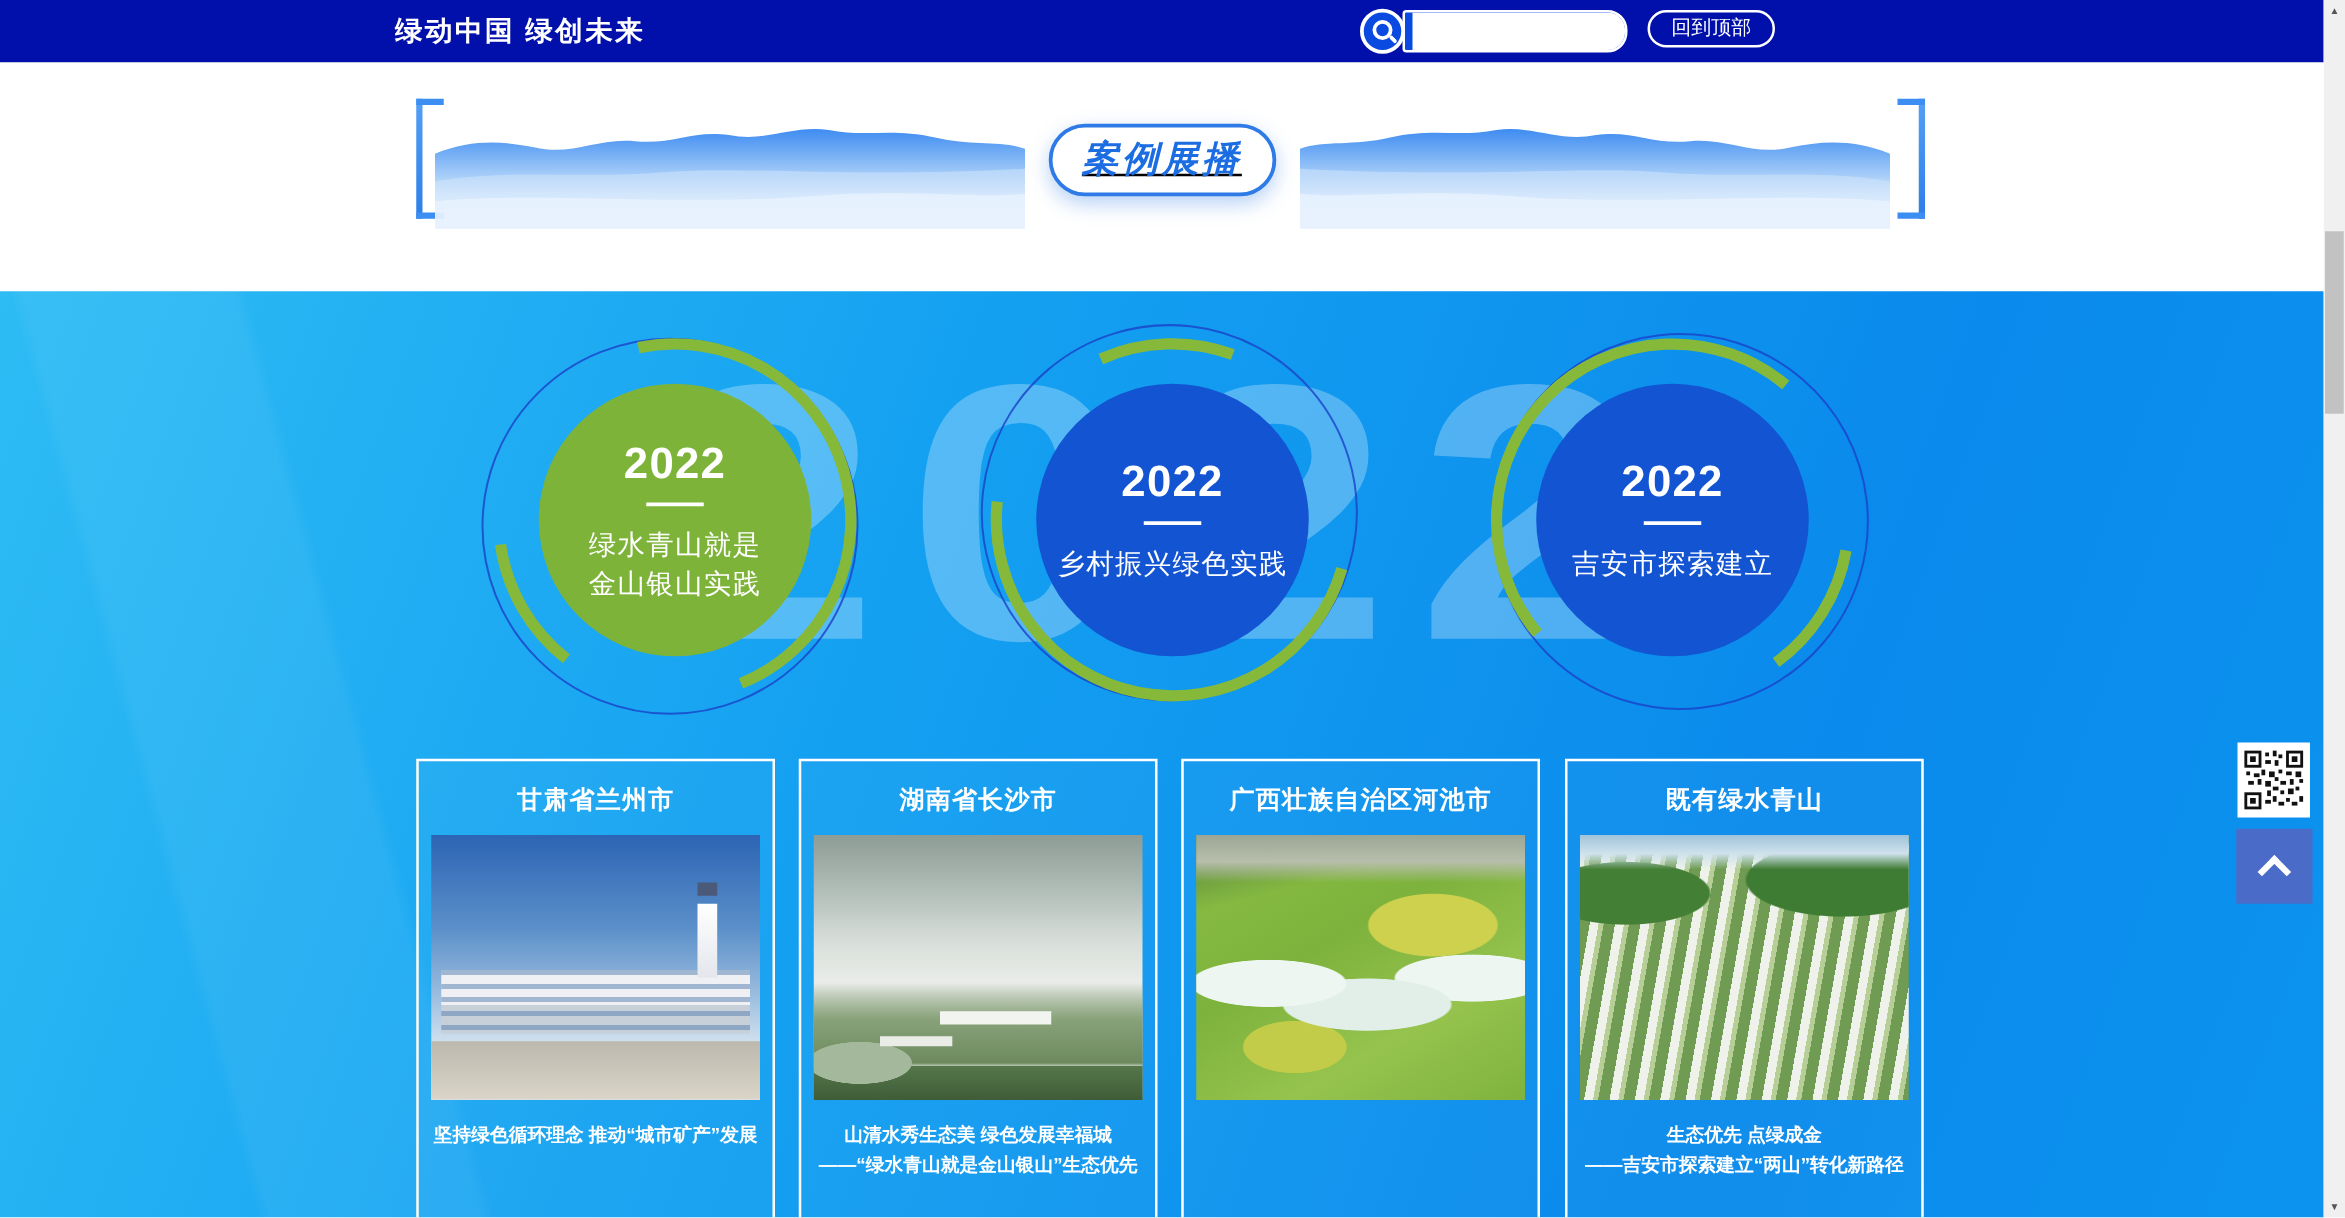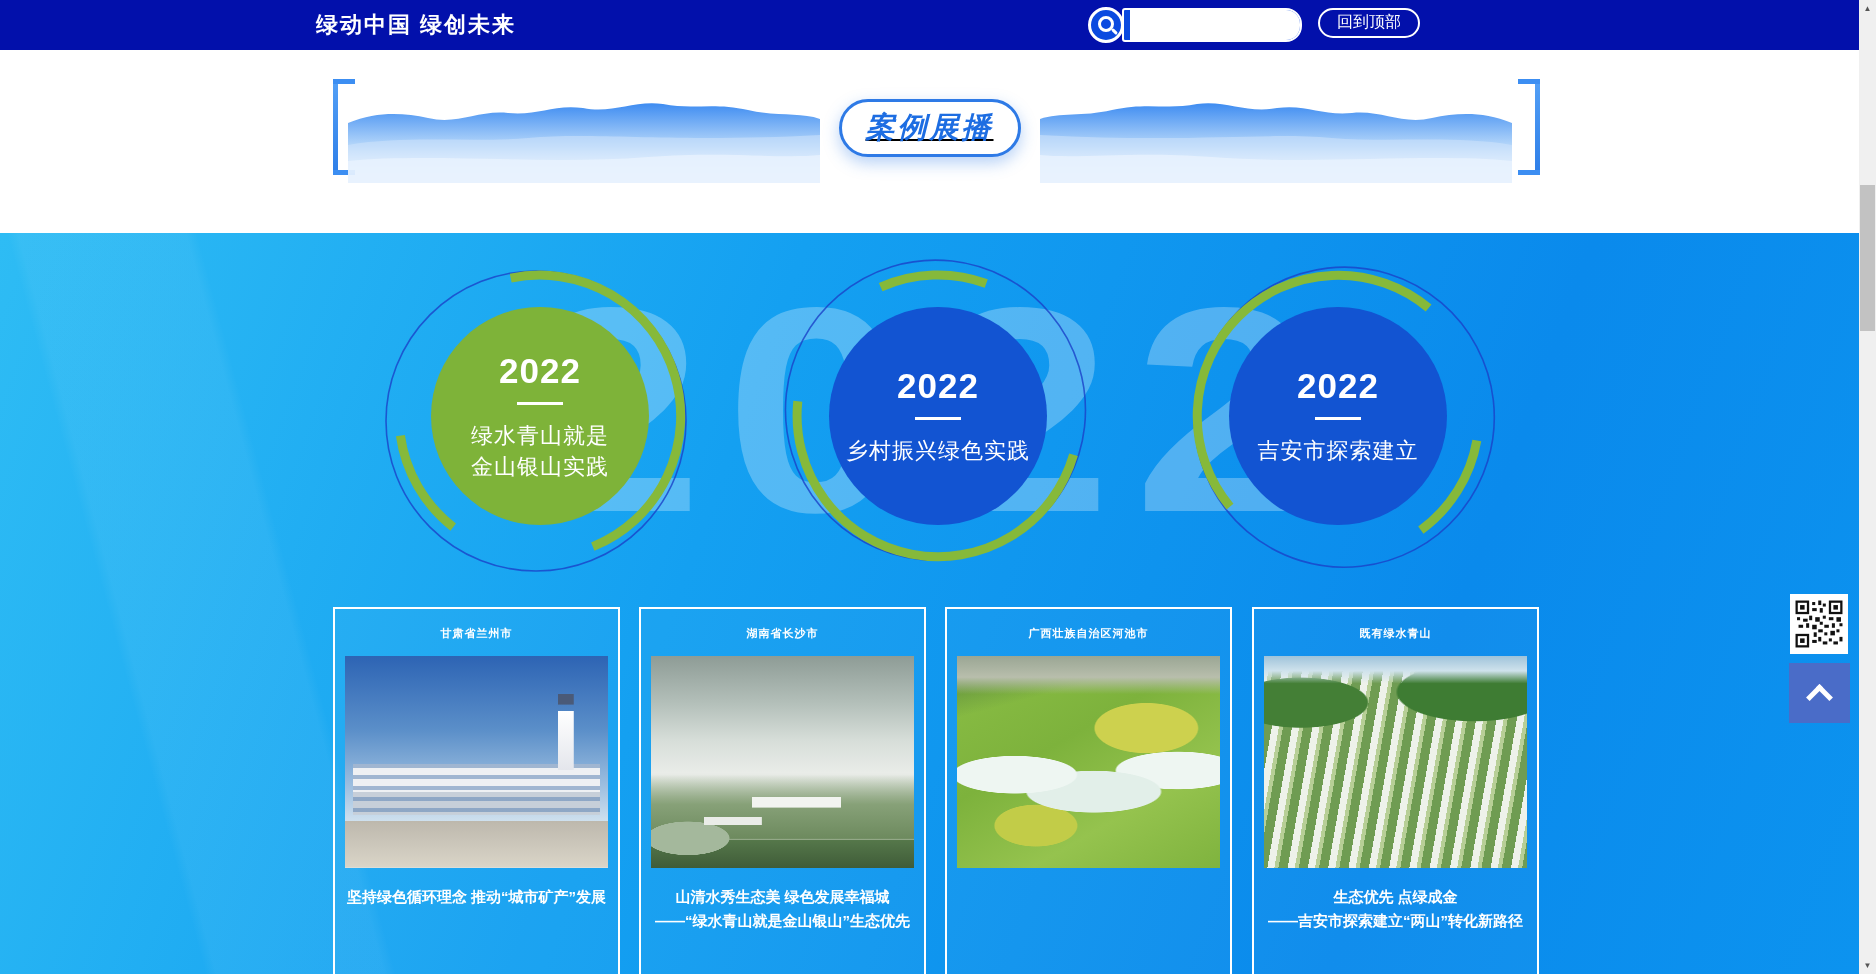--- a/index.html
+++ b/index.html
@@ -57,21 +57,21 @@
   .bubble{position:absolute;left:56px;top:56px;width:218px;height:218px;border-radius:50%;
         color:#fff;display:flex;flex-direction:column;align-items:center;justify-content:center;text-align:center;}
   .byear{font-size:35px;font-weight:bold;letter-spacing:1px;}
   .bdiv{width:46px;height:3px;background:#fff;margin:11px auto 15px;}
   .bline{font-size:22px;line-height:31px;letter-spacing:1px;}
 
   
   .card{position:absolute;top:374px;width:287px;height:420px;border:2px solid #fff;
         background:rgba(255,255,255,.03);box-sizing:border-box;cursor:pointer;}
   .c1{left:333px;} .c2{left:639px;} .c3{left:945px;} .c4{left:1252px;}
-  .ctitle{margin-top:17px;text-align:center;color:#fff;font-size:11px;font-weight:bold;letter-spacing:1px;}
+  .ctitle{margin-top:17px;text-align:center;color:#fff;font-size:20px;font-weight:bold;letter-spacing:1px;}
   .photo{width:263px;height:212px;margin:15px auto 0;}
   .cap{margin:17px 11px 0;text-align:center;color:#fff;font-size:15px;font-weight:bold;line-height:24px;}
 
   .ph1{background:
     linear-gradient(#4a5a78,#4a5a78) 86% 19%/6% 5% no-repeat,
     linear-gradient(#ffffff,#e4e6ec) 86% 36%/6% 28% no-repeat,
     repeating-linear-gradient(to bottom,rgba(96,134,181,.55) 0 4px,transparent 4px 11px) 50% 67%/94% 24% no-repeat,
     linear-gradient(#eef0f3 0 55%,#c7cfd9 55% 100%) 50% 67%/94% 24% no-repeat,
     linear-gradient(#bdb8ad,#dad5c8) 0 100%/100% 22% no-repeat,
     linear-gradient(to bottom,#2d64b4 0%,#5b8fc9 35%,#9fc0e0 62%,#cfe0ee 78%,#e2ebf2 100%);}

